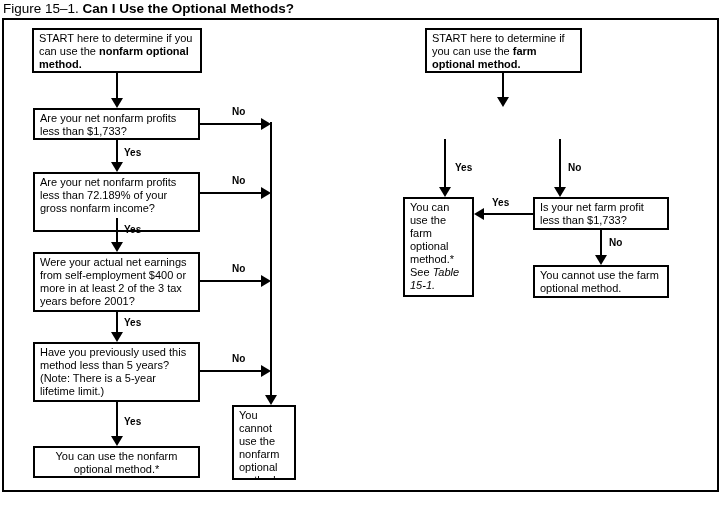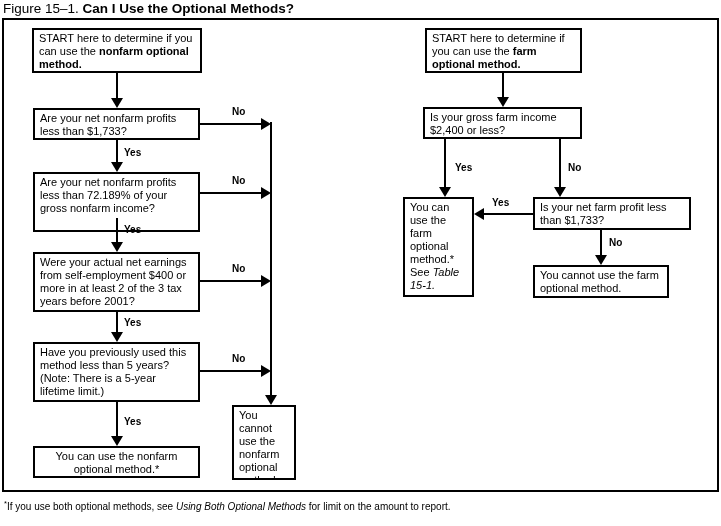--- a/index.html
+++ b/index.html
@@ -99,29 +99,26 @@
   <div class="ar" style="left:261px; top:365px;"></div>
   <div class="lbl" style="left:232px; top:353px;">No</div>
 
   <div class="vl" style="left:270px; top:122px; height:273px;"></div>
   <div class="ad" style="left:265px; top:395px;"></div>
 
   <div class="box" style="left:425px; top:28px; width:157px; height:45px;">
     <span>START here to determine if you can use the </span><b>farm optional method.</b>
   </div>
 
-  <div class="box" style="left:423px; top:107px; width:159px; height:32px;">
-    <span>Is your gross farm income $2,400 or less?</span>
-  </div>
 
   <div class="box" style="left:403px; top:197px; width:71px; height:100px;">
     <span>You can use the farm optional method.* See </span><span class="it">Table 15-1.</span>
   </div>
 
-  <div class="box" style="left:533px; top:197px; width:158px; height:33px;">
+  <div class="box" style="left:533px; top:197px; width:136px; height:33px;">
     <span>Is your net farm profit less than $1,733?</span>
   </div>
 
   <div class="box" style="left:533px; top:265px; width:136px; height:33px;">
     <span>You cannot use the farm optional method.</span>
   </div>
 
   <div class="vl" style="left:502px; top:73px; height:24px;"></div>
   <div class="ad" style="left:497px; top:97px;"></div>
 
@@ -134,17 +131,14 @@
   <div class="lbl" style="left:568px; top:162px;">No</div>
 
   <div class="hl" style="left:484px; top:213px; width:49px;"></div>
   <div class="al" style="left:474px; top:208px;"></div>
   <div class="lbl" style="left:492px; top:197px;">Yes</div>
 
   <div class="vl" style="left:600px; top:230px; height:25px;"></div>
   <div class="ad" style="left:595px; top:255px;"></div>
   <div class="lbl" style="left:609px; top:237px;">No</div>
 
-  <div class="footnote">
-    <sup>*</sup><span>If you use both optional methods, see </span><span class="it">Using Both Optional Methods</span><span> for limit on the amount to report.</span>
-  </div>
 
 </div>
 
 </body></html>

